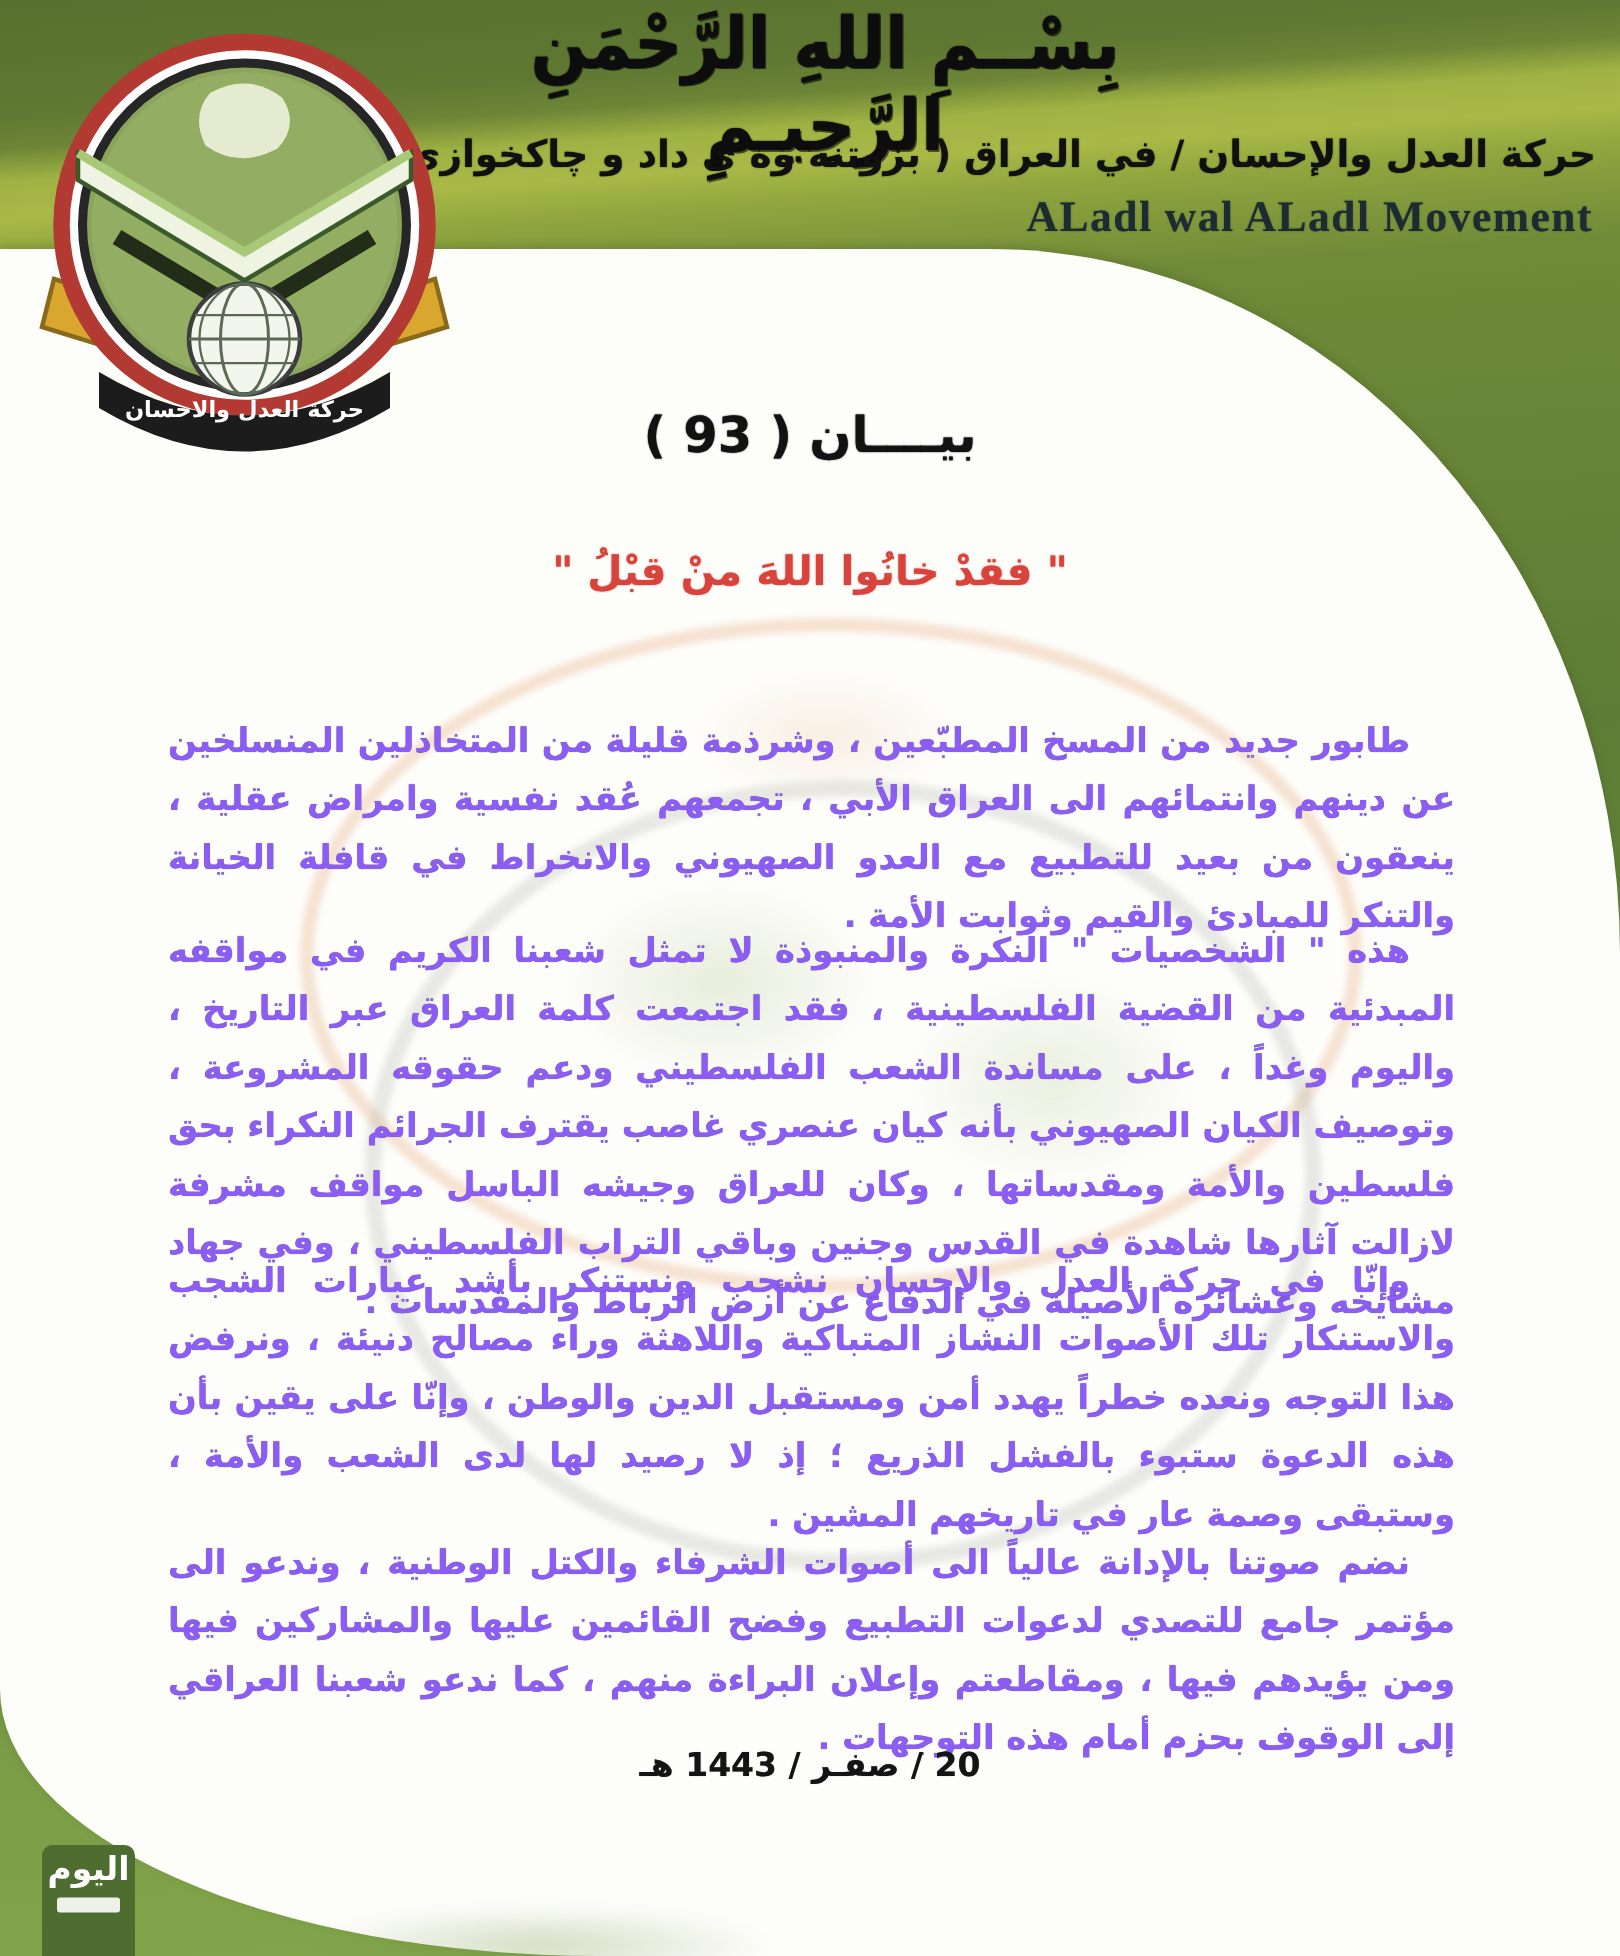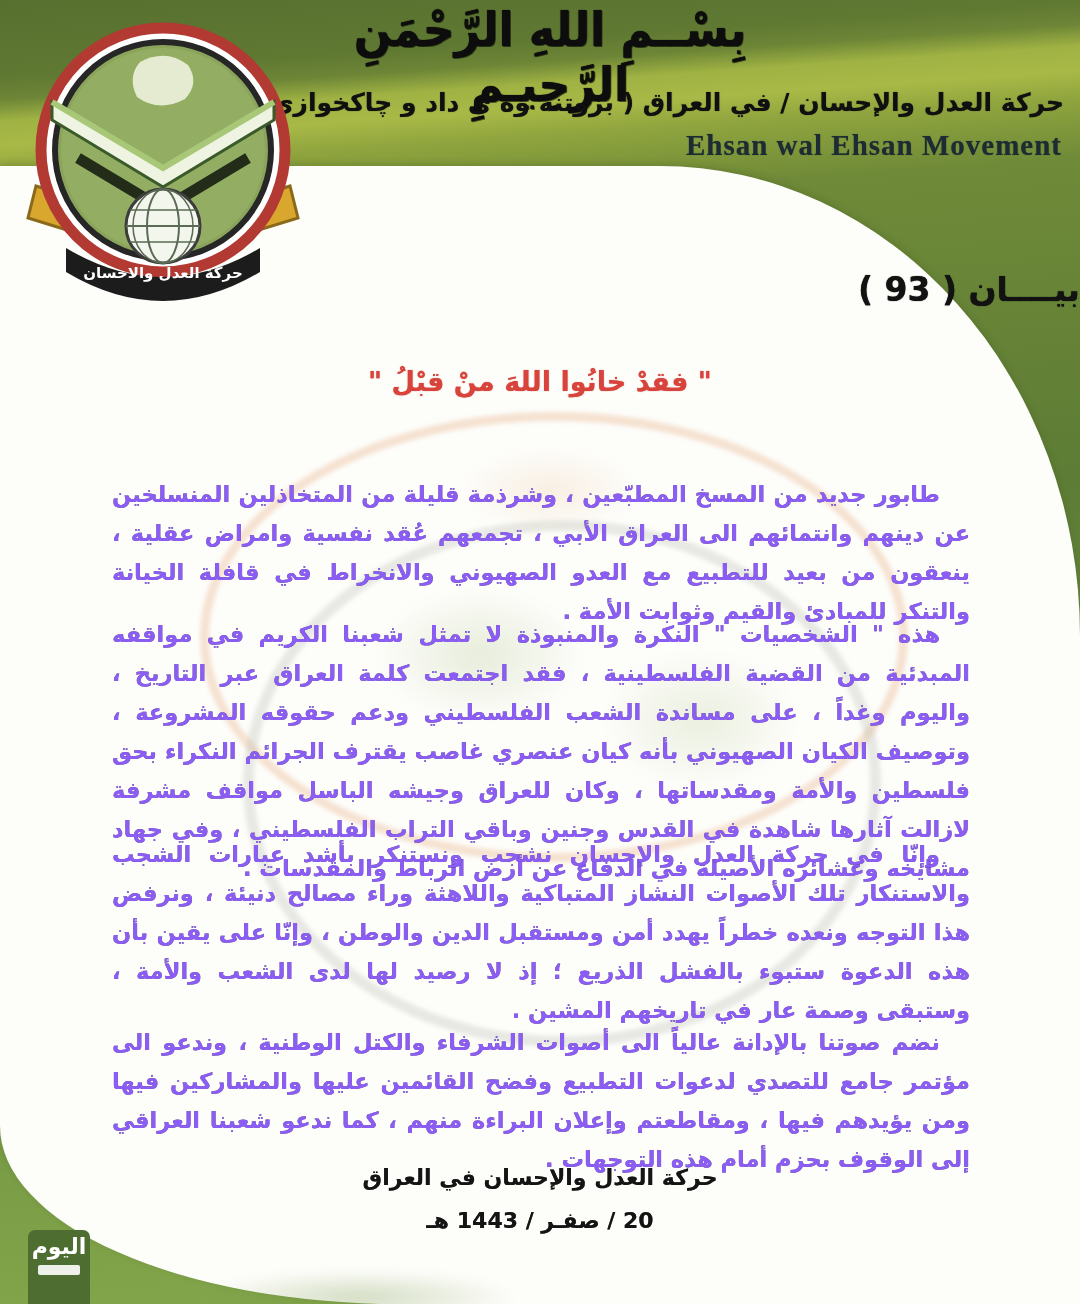--- a/index.html
+++ b/index.html
@@ -44,21 +44,21 @@
     position:absolute;top:129px;right:18px;
     font-family:"Liberation Serif","DejaVu Serif",serif;
     font-size:29px;font-weight:bold;color:#1d2b33;letter-spacing:1px;
     text-shadow:0 0 1px rgba(20,40,50,.6);
   }
   
   .logo{position:absolute;left:22px;top:10px;width:282px;height:306px;z-index:5;}
   .logo svg{width:100%;height:100%;}
   
   .stmt-no{
-    position:absolute;left:0;right:0;top:270px;
+    position:absolute;left:0;right:0;top:270px;text-align:center;
     font-size:33px;font-weight:bold;color:#121212;direction:rtl;
     text-shadow:0 0 1px #000;
   }
   .stmt-title{
     position:absolute;left:0;right:0;top:366px;text-align:center;
     font-size:27px;font-weight:bold;color:#d8443c;direction:rtl;
     text-shadow:0 0 1px rgba(200,50,40,.8);
   }
   .para{
     position:absolute;left:112px;width:858px;direction:rtl;
@@ -93,21 +93,21 @@
 <div class="wm-ellipse wm2"></div>
 <div class="wm-blob wmb1"></div>
 <div class="wm-blob wmb2"></div>
 <div class="wm-blob wmb3"></div>
 <div class="wm-blob wmb4"></div>
 
 <div class="basmala">بِسْــمِ اللهِ الرَّحْمَنِ الرَّحِيـمِ</div>
 
 <div class="org-ar">حركة العدل والإحسان / في العراق  ( بزوتنه وه ى داد و چاكخوازى )</div>
 
-<div class="org-en">Ehsan wal Ehsan Movement</div>
+<div class="org-en">ALadl wal ALadl Movement</div>
 
 <div class="logo">
   <svg viewBox="0 0 282 306" xmlns="http://www.w3.org/2000/svg">
 
     <g>
       <path d="M14,176 l52,16 -8,32 -52,-16 z" fill="#d9a62e" stroke="#8a6a1a" stroke-width="3"></path>
       <path d="M268,176 l-52,16 8,32 52,-16 z" fill="#d9a62e" stroke="#8a6a1a" stroke-width="3"></path>
     </g>
 
     <circle cx="141" cy="140" r="122" fill="#ffffff" stroke="#b23a32" stroke-width="11"></circle>
@@ -141,20 +141,19 @@
 <div class="stmt-no">بيــــان ( 93 )</div>
 
 <div class="stmt-title">" فقدْ خانُوا اللهَ منْ قبْلُ "</div>
 
 <p class="para p1">طابور جديد من المسخ المطبّعين ، وشرذمة قليلة من المتخاذلين المنسلخين عن دينهم وانتمائهم الى العراق الأبي ، تجمعهم عُقد نفسية وامراض عقلية ، ينعقون من بعيد للتطبيع مع العدو الصهيوني والانخراط في قافلة الخيانة والتنكر للمبادئ والقيم وثوابت الأمة .</p>
 <p class="para p2">هذه " الشخصيات " النكرة والمنبوذة لا تمثل شعبنا الكريم في مواقفه المبدئية من القضية الفلسطينية ، فقد اجتمعت كلمة العراق عبر التاريخ ، واليوم وغداً ، على مساندة الشعب الفلسطيني ودعم حقوقه المشروعة ، وتوصيف الكيان الصهيوني بأنه كيان عنصري غاصب يقترف الجرائم النكراء بحق فلسطين والأمة ومقدساتها ، وكان للعراق وجيشه الباسل مواقف مشرفة لازالت آثارها شاهدة في القدس وجنين وباقي التراب الفلسطيني ، وفي جهاد مشايخه وعشائره الأصيلة في الدفاع عن أرض الرباط والمقدسات .</p>
 <p class="para p3">وإنّا في حركة العدل والإحسان نشجب ونستنكر بأشد عبارات الشجب والاستنكار تلك الأصوات النشاز المتباكية واللاهثة وراء مصالح دنيئة ، ونرفض هذا التوجه ونعده خطراً يهدد أمن ومستقبل الدين والوطن ، وإنّا على يقين بأن هذه الدعوة ستبوء بالفشل الذريع ؛ إذ لا رصيد لها لدى الشعب والأمة ، وستبقى وصمة عار في تاريخهم المشين .</p>
 <p class="para p4">نضم صوتنا بالإدانة عالياً الى أصوات الشرفاء والكتل الوطنية ، وندعو الى مؤتمر جامع للتصدي لدعوات التطبيع وفضح القائمين عليها والمشاركين فيها ومن يؤيدهم فيها ، ومقاطعتم وإعلان البراءة منهم ، كما ندعو شعبنا العراقي إلى الوقوف بحزم أمام هذه التوجهات .</p>
 
 <div class="footer">
-  <div>حركة العدل والإحسان في العراق</div>
   <div>20 / صفـر / 1443 هـ</div>
 </div>
 
 <div class="news-badge">
   <span>اليوم</span>
   <div class="bar"></div>
 </div>
 
 </body></html>

